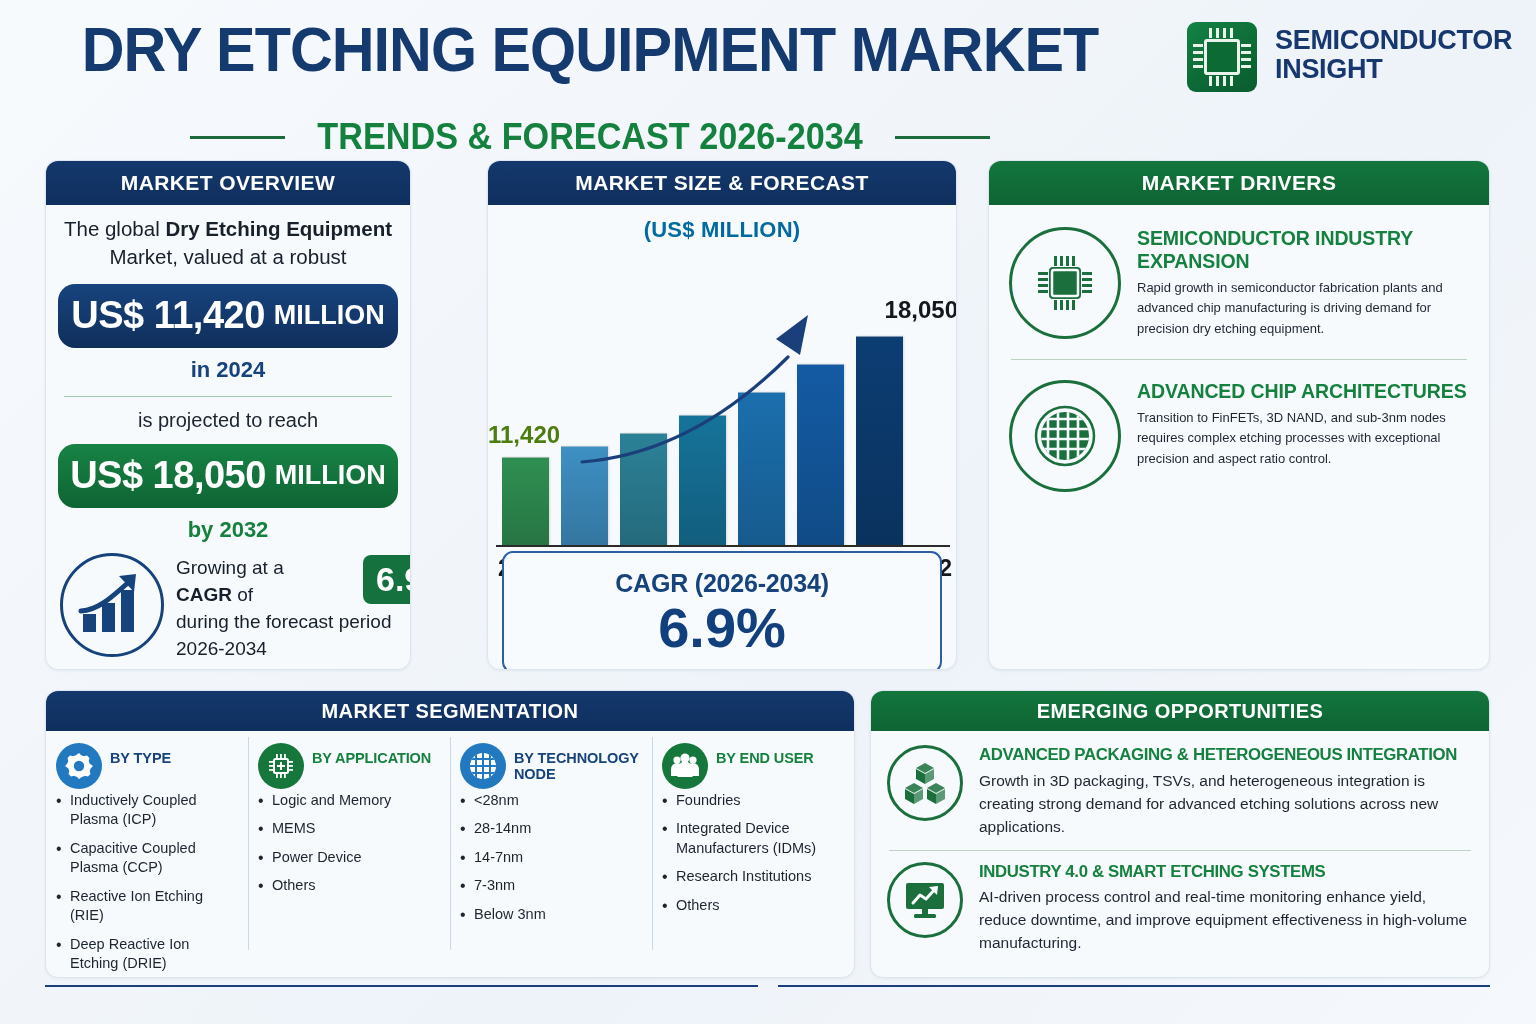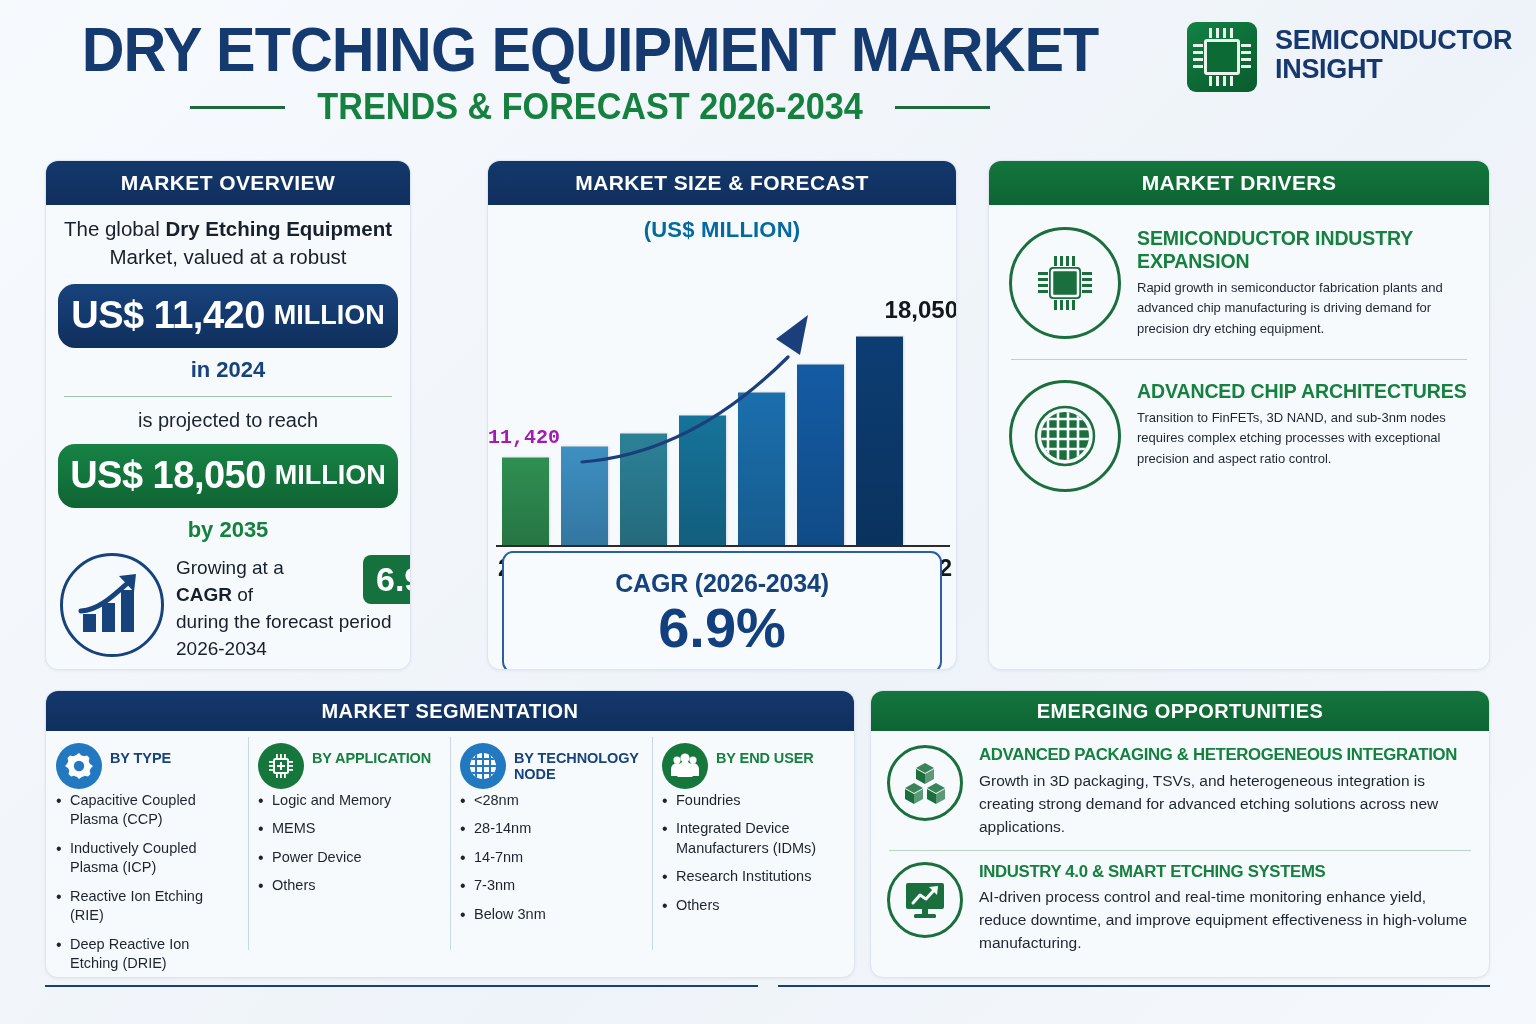--- a/index.html
+++ b/index.html
@@ -17,21 +17,21 @@
 
   
   .hdr-title {
     position: absolute; left: 45px; top: 18px; width: 1090px;
     font-size: 63px; line-height: 1.0; letter-spacing: -1px;
     font-weight: 800; color: #153a70; text-align: center;
     transform: scaleX(0.94); transform-origin: center top;
     white-space: nowrap;
   }
   .hdr-sub-wrap {
-    position: absolute; left: 45px; top: 86px; width: 1090px;
+    position: absolute; left: 45px; top: 116px; width: 1090px;
     display: flex; align-items: center; justify-content: center; gap: 18px;
   }
   .hdr-rule { height: 3px; background: #1d6b3d; width: 95px; flex: none; }
   .hdr-sub {
     font-size: 36px; font-weight: 800; color: #15813f; white-space: nowrap;
     letter-spacing: 0px; transform: scaleX(0.95);
   }
 
   .logo-box { position: absolute; left: 1187px; top: 22px; width: 70px; height: 70px; }
   .logo-chip {
@@ -113,21 +113,21 @@
   }
   .chart-area { position: relative; height: 300px; margin-top: 4px; }
   .bar {
     position: absolute; bottom: 0;
     border-top: 1px solid rgba(255,255,255,.5);
     box-shadow: 1px 0 2px rgba(0,0,0,.12);
   }
   .axis-line {
     position: absolute; left: 8px; right: 6px; bottom: 0; height: 2px; background: #2b2b2b;
   }
-  .lbl-left { position: absolute; left: 4px; font-size: 20px; font-weight: 800; color: #a21caf; font-family: Liberation Mono, monospace; }
+  .lbl-left { position: absolute; left: 4px; font-size: 24px; font-weight: 800; color: #4d7c0f; }
   .lbl-right { position: absolute; right: 2px; font-size: 24px; font-weight: 800; color: #14181d; }
   .yr-left { position: absolute; left: 10px; bottom: -35px; font-size: 23px; font-weight: 800; color: #14181d; }
   .yr-right { position: absolute; right: 4px; bottom: -35px; font-size: 23px; font-weight: 800; color: #14181d; }
   .cagr-box {
     position: absolute; left: 14px; right: 14px; bottom: 10px; height: 122px;
     border: 2px solid #2b5ea3; border-radius: 11px; background: #f8fbfe;
     display: flex; flex-direction: column; align-items: center; justify-content: center;
   }
   .cagr-box .t1 { font-size: 25px; font-weight: 800; color: #17437d; letter-spacing: -.2px; }
   .cagr-box .t2 { font-size: 56px; font-weight: 800; color: #123f7e; line-height: 1.0; margin-top: 2px; }
@@ -245,21 +245,21 @@
         <span class="big">US$ 11,420</span>
         <span class="sm">MILLION</span>
       </div>
       <div class="ov-year navy">in 2024</div>
       <div class="ov-div"></div>
       <div class="ov-mid">is projected to reach</div>
       <div class="pill pill-green">
         <span class="big">US$ 18,050</span>
         <span class="sm">MILLION</span>
       </div>
-      <div class="ov-year green">by 2035</div>
+      <div class="ov-year green">by 2032</div>
 
       <div class="cagr-row">
         <div class="cagr-circle">
           <svg width="98" height="98" viewBox="0 0 98 98" style="position:absolute;left:0;top:0">
             <rect x="20" y="58" width="13" height="18" fill="#17437d"></rect>
             <rect x="39" y="47" width="13" height="29" fill="#17437d"></rect>
             <rect x="58" y="34" width="13" height="42" fill="#17437d"></rect>
             <path d="M18 55 C34 54, 46 44, 68 24" stroke="#17437d" stroke-width="5" fill="none" stroke-linecap="round"></path>
             <path d="M56 20 L73 18 L71 36 Z" fill="#17437d"></path>
           </svg>
@@ -380,22 +380,22 @@
         <div class="seg-top">
           <div class="seg-ic blue">
             <svg width="30" height="30" viewBox="0 0 30 30">
               <path fill="#ffffff" d="M15 2l2.2 2.2a11 11 0 012.6 1.1L23 4.5l2.5 2.5-0.8 3.2a11 11 0 011.1 2.6L29 15l-2.2 2.2a11 11 0 01-1.1 2.6l0.8 3.2L24 25.5l-3.2-0.8a11 11 0 01-2.6 1.1L15 28l-2.2-2.2a11 11 0 01-2.6-1.1L7 25.5 4.5 23l0.8-3.2a11 11 0 01-1.1-2.6L1 15l2.2-2.2a11 11 0 011.1-2.6L3.5 7 6 4.5l3.2 0.8a11 11 0 012.6-1.1z"></path>
               <circle cx="15" cy="15" r="5.2" fill="#2279c0"></circle>
             </svg>
           </div>
           <div class="seg-h blue">BY TYPE</div>
         </div>
         <ul class="seg-list">
+          <li>Inductively Coupled Plasma (ICP)</li>
           <li>Capacitive Coupled Plasma (CCP)</li>
-          <li>Inductively Coupled Plasma (ICP)</li>
           <li>Reactive Ion Etching (RIE)</li>
           <li>Deep Reactive Ion Etching (DRIE)</li>
 
         </ul>
       </div>
 
       <div class="seg-col">
         <div class="seg-top">
           <div class="seg-ic green">
             <svg width="30" height="30" viewBox="0 0 30 30">

